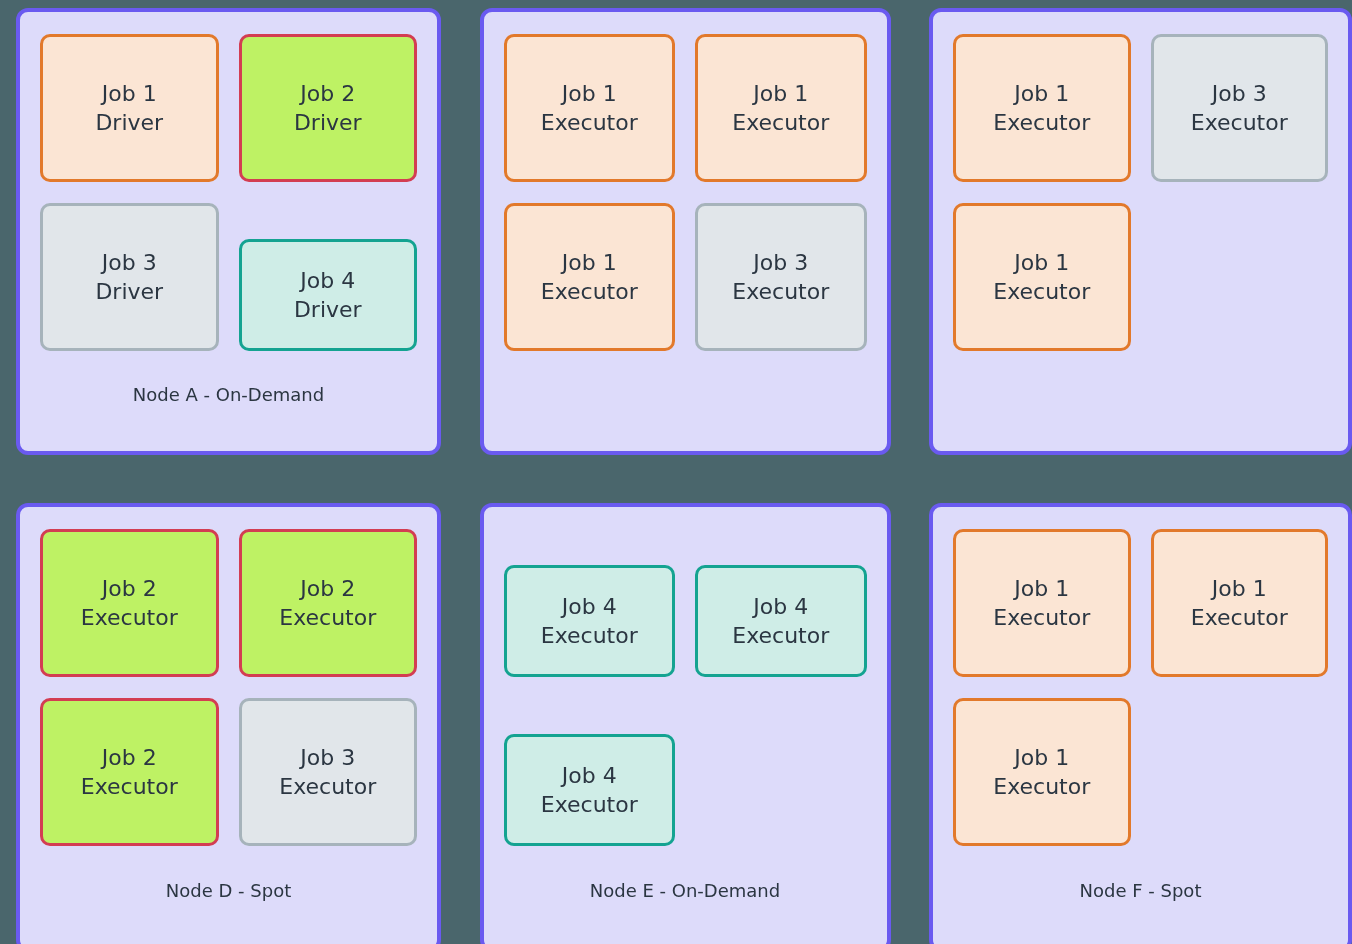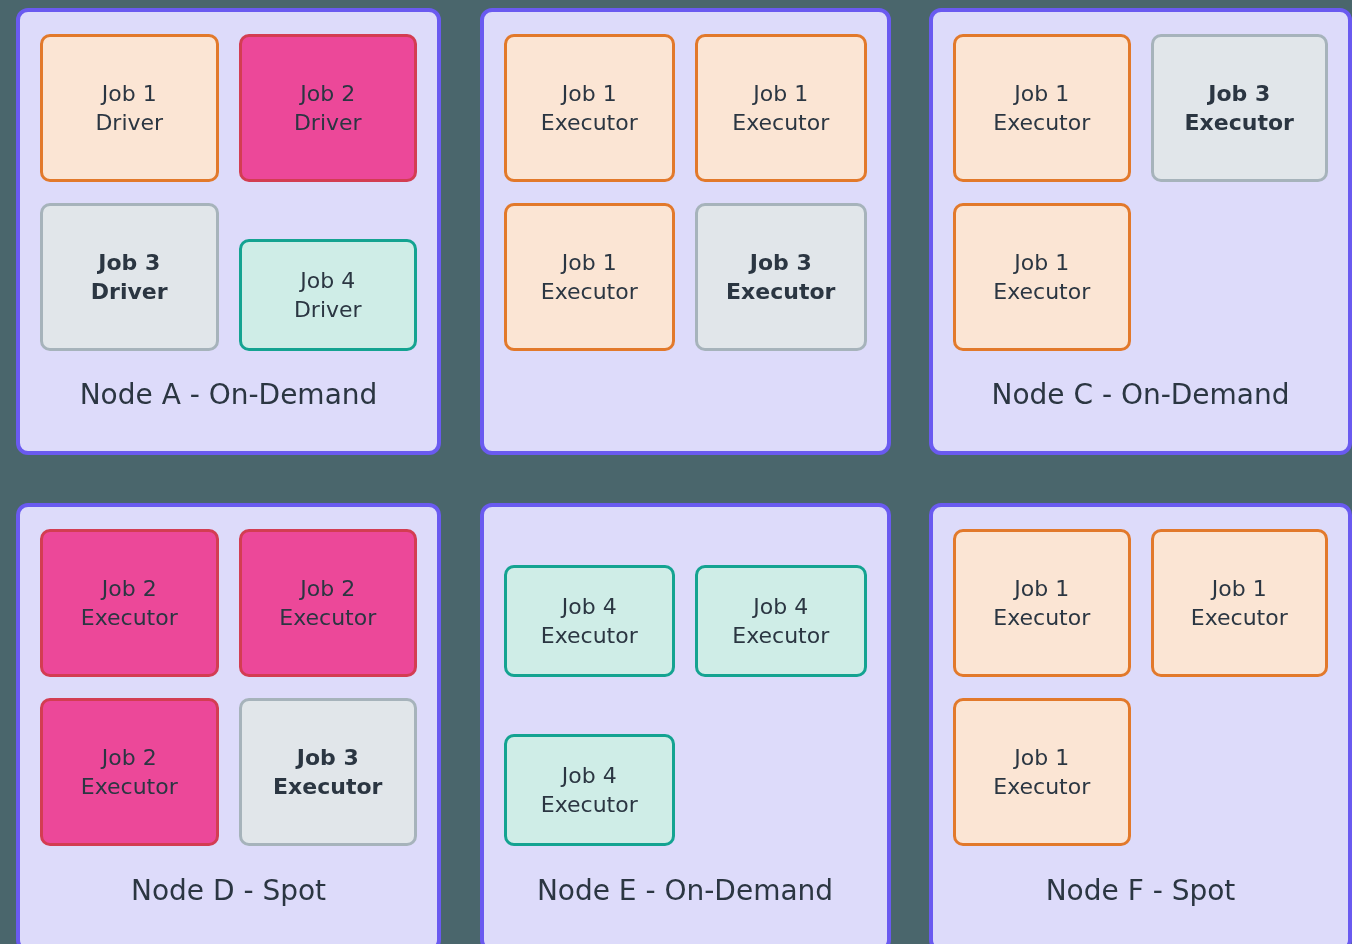--- a/index.html
+++ b/index.html
@@ -62,36 +62,36 @@
     align-items: center;
     justify-content: center;
     line-height: 1.33;
     font-size: 22px;
     color: #2B3642;
     text-align: center;
   }
   .task .line { display: block; white-space: nowrap; }
 
   .task.c-orange { background: #FBE5D4; border-color: #E2792B; }
-  .task.c-red    { background: #ec4899; border-color: #D33D52; }
-  .task.c-gray   { background: #E1E6EA; border-color: #A6B3BB; font-weight: bold; }
+  .task.c-red    { background: #bef264; border-color: #D33D52; }
+  .task.c-gray   { background: #E1E6EA; border-color: #A6B3BB; }
   .task.c-teal   { background: #CFEDE7; border-color: #14A391; margin-top: 36px; }
 
   .task.empty {
     background: transparent;
     border: none;
   }
 
   
   .node-label {
     flex: 1 1 auto;
     display: flex;
     align-items: center;
     justify-content: center;
-    font-size: 28px;
+    font-size: 18px;
     color: #2B3642;
     padding-bottom: 14px;
     white-space: nowrap;
   }
 </style>
 </head>
 <body>
 
 <div id="cluster-grid">
 
@@ -150,21 +150,20 @@
       </div>
       <div class="task c-orange">
         <span class="line">Job 1</span>
         <span class="line">Executor</span>
       </div>
       <div class="task empty">
         <span class="line"></span>
         <span class="line"></span>
       </div>
     </div>
-    <div class="node-label">Node C - On-Demand</div>
   </div>
 
   <div class="node node-d">
     <div class="slot-grid">
       <div class="task c-red">
         <span class="line">Job 2</span>
         <span class="line">Executor</span>
       </div>
       <div class="task c-red">
         <span class="line">Job 2</span>

